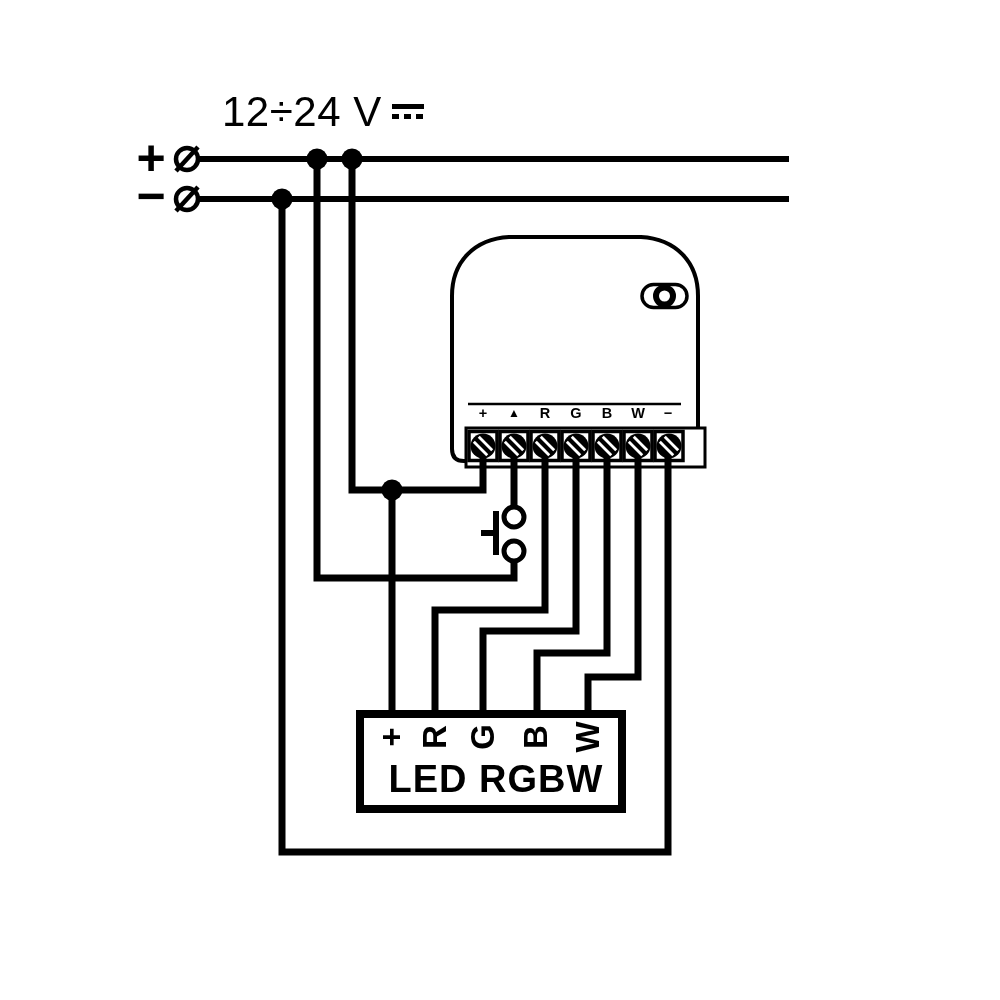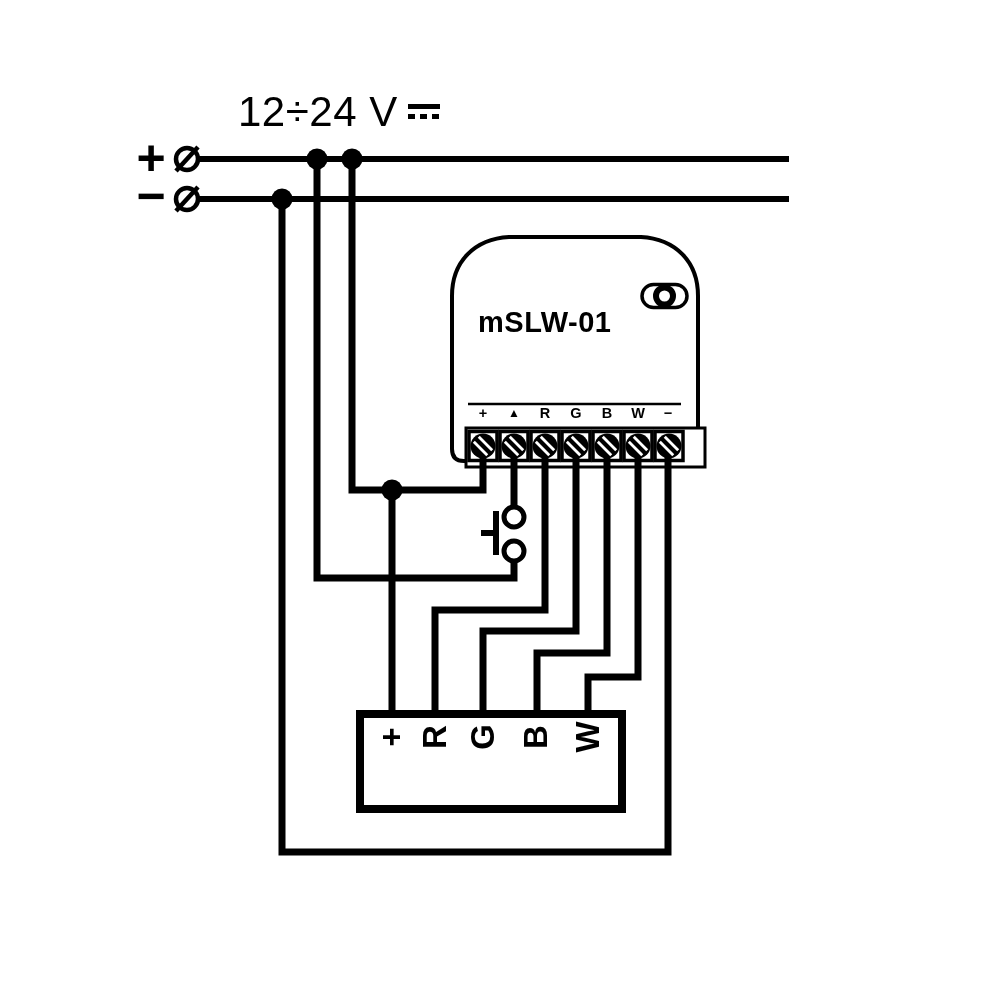--- a/index.html
+++ b/index.html
@@ -9,21 +9,21 @@
     background:#ffffff;
     font-family:"Liberation Sans", sans-serif;
     color:#000;
     overflow:hidden;
   }
   svg.wiring { position:absolute; left:0; top:0; }
 
   .lbl { position:absolute; white-space:nowrap; }
 
   .title {
-    left:238px; top:91px;
+    left:222px; top:91px;
     font-size:42px; line-height:42px;
     display:flex; align-items:flex-start; gap:10px;
     letter-spacing:0.5px;
   }
   .dc-sym { display:inline-block; width:32px; margin-top:13px; }
   .dc-sym .solid { height:5px; background:#000; }
   .dc-sym .dashed {
     margin-top:5px; height:5px;
     background:repeating-linear-gradient(90deg,#000 0 7px,transparent 7px 12px);
   }
@@ -186,30 +186,30 @@
     <span>12÷24 V</span>
     <span class="dc-sym">
       <span class="solid" style="display:block"></span>
       <span class="dashed" style="display:block"></span>
     </span>
   </div>
 
   <div class="lbl ctr bus-sign bus-plus">+</div>
   <div class="lbl ctr bus-sign bus-minus">−</div>
 
-  <div class="lbl model">mSLW-01</div>
 
   <div class="lbl term-lbl" style="left:483px">+</div>
   <div class="lbl term-lbl tri" style="left:514px">▲</div>
   <div class="lbl term-lbl" style="left:545px">R</div>
   <div class="lbl term-lbl" style="left:576px">G</div>
   <div class="lbl term-lbl" style="left:607px">B</div>
   <div class="lbl term-lbl" style="left:638px">W</div>
   <div class="lbl term-lbl" style="left:668px">−</div>
 
   <div class="lbl vlab" style="left:392px">+</div>
   <div class="lbl vlab" style="left:435px">R</div>
   <div class="lbl vlab" style="left:483px">G</div>
   <div class="lbl vlab" style="left:536px">B</div>
   <div class="lbl vlab" style="left:588px">W</div>
 
+  <div class="lbl ctr led-label">LED RGBW</div>
 
 </div>
 
 </body></html>

